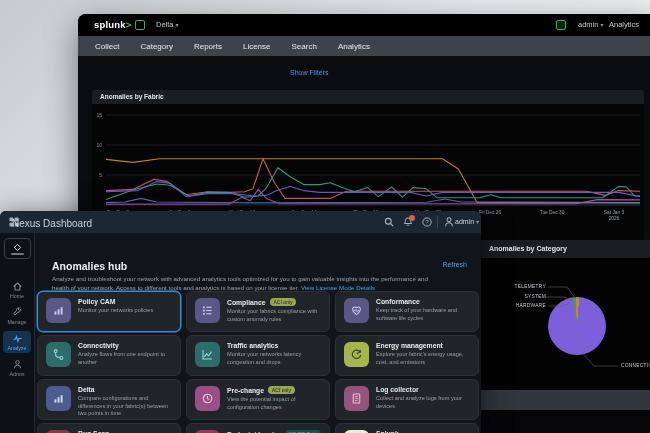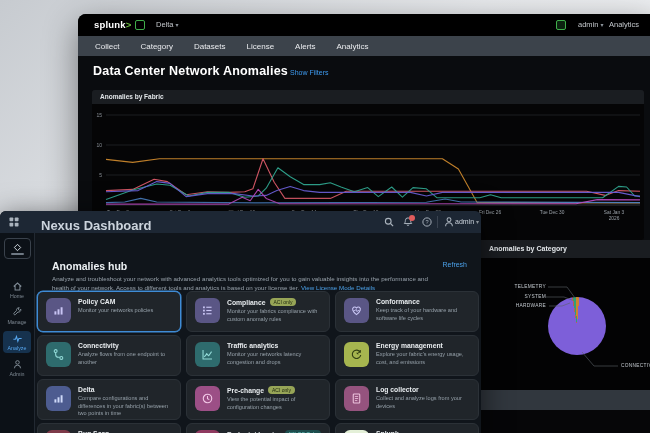--- a/index.html
+++ b/index.html
@@ -38,21 +38,21 @@
   .pl-t{left:38px;top:26px;width:50px;text-align:right;}
   .pl-s{left:42px;top:36px;width:46px;text-align:right;}
   .pl-h{left:39px;top:45px;width:49px;text-align:right;}
   .pl-c{left:163px;top:105px;}
   #pie-lines{position:absolute;left:0;top:0;}
 
   
   #nexus-win{left:0;top:211px;width:481px;height:240px;background:#10151b;
              border-radius:6px 6px 0 0;box-shadow:0 6px 30px rgba(0,0,0,.6);}
   .nx-titlebar{left:0;top:0;width:100%;height:22px;background:#1d2734;border-radius:6px 6px 0 0;}
-  .nx-title{left:41px;top:7px;font-size:13px;color:#ccd4dd;font-weight:bold;}
+  .nx-title{left:12px;top:7px;font-size:10px;color:#ccd4dd;}
   .nx-ticon{color:#aab3bd;}
   .nx-divider{left:437px;top:5px;width:1px;height:12px;background:#3a4350;}
   .nx-admin{left:455px;top:7px;font-size:7px;color:#ccd4dd;}
   .nx-body{left:0;top:22px;width:100%;height:218px;background:#10151b;}
   .nx-sidebar{left:0;top:0;width:34px;height:218px;background:#0c1117;border-right:1px solid #222932;}
   .nx-logobox{left:4px;top:5px;width:25px;height:19px;border:1px solid #3a424c;border-radius:4px;
               display:flex;flex-direction:column;align-items:center;justify-content:center;}
   .nx-logosub{width:13px;height:1.5px;background:#6f7984;margin-top:1.5px;border-radius:1px;}
   .nx-item{position:absolute;left:3px;width:28px;text-align:center;color:#7f8a94;padding:2px 0;border-radius:4px;}
   .nx-item .lbl{font-size:5.3px;display:block;margin-top:1px;}
@@ -95,27 +95,26 @@
     <div class="sp-logomark abs"></div>
     <div class="sp-apps abs"><span>Delta</span> <span class="caret">▾</span></div>
     <div class="sp-greensq abs"></div>
     <div class="sp-admin abs"><span>admin</span> <span class="caret">▾</span></div>
     <div class="sp-msg abs">Analytics</div>
   </div>
 
   <div class="sp-nav abs">
     <span class="sp-nav-item">Collect</span>
     <span class="sp-nav-item">Category</span>
-    <span class="sp-nav-item">Datasets</span>
+    <span class="sp-nav-item">Reports</span>
     <span class="sp-nav-item">License</span>
-    <span class="sp-nav-item">Alerts</span>
+    <span class="sp-nav-item">Search</span>
     <span class="sp-nav-item">Analytics</span>
   </div>
 
-  <div class="sp-title abs">Data Center Network Anomalies</div>
   <div class="sp-showfilters abs">Show Filters</div>
 
   <div class="sp-panel1 abs">
     <div class="sp-panel-hdr">Anomalies by Fabric</div>
     <svg id="fabric-chart" width="552" height="136" viewBox="0 0 552 136">
         <line x1="14" y1="71" x2="548" y2="71" stroke="#26292e" stroke-width="0.7"></line>
         <text x="10" y="72.8" text-anchor="end" font-size="5" fill="#8a9097">5</text>
         <line x1="14" y1="41" x2="548" y2="41" stroke="#26292e" stroke-width="0.7"></line>
         <text x="10" y="42.8" text-anchor="end" font-size="5" fill="#8a9097">10</text>
         <line x1="14" y1="11" x2="548" y2="11" stroke="#26292e" stroke-width="0.7"></line>

